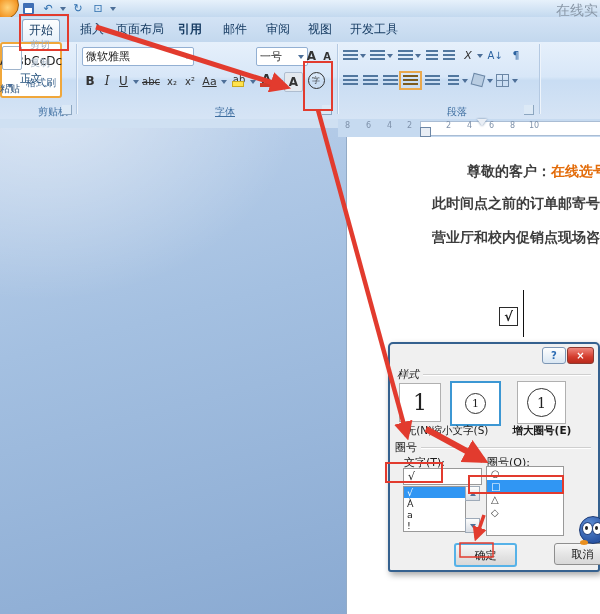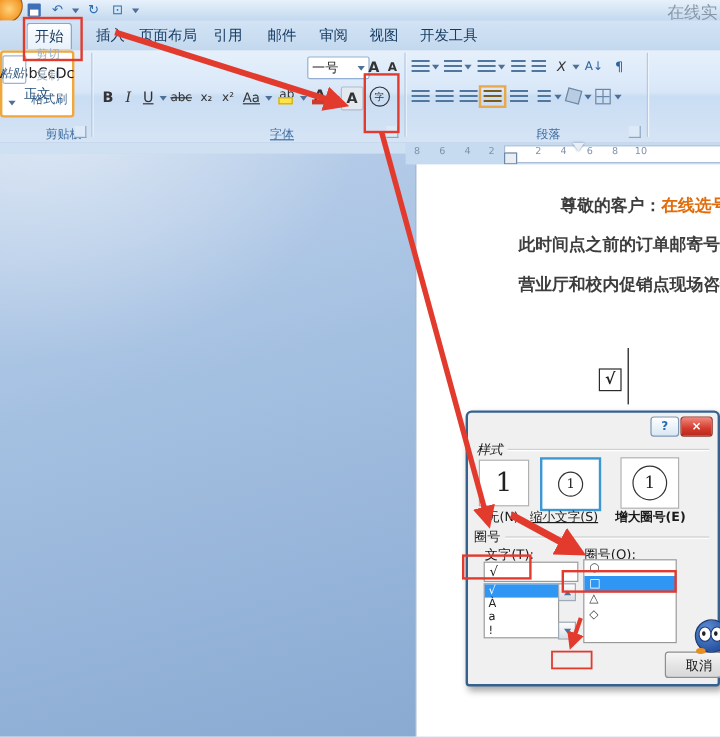--- a/index.html
+++ b/index.html
@@ -127,41 +127,45 @@
       <span class="qbtn">⊡</span>
       <span class="dd"></span>
     </div>
     <div class="abs titletext">在线实</div>
   </div>
 
   <div class="abs tabrow">
     <div class="tab active" style="left:22px;">开始</div>
     <div class="tab" style="left:74px;">插入</div>
     <div class="tab" style="left:110px;text-align:right;">页面布局</div>
-    <div class="tab" style="left:172px;">引用</div>
+    <div class="tab" style="left:172px;font-weight:bold;">引用</div>
     <div class="tab" style="left:217px;">邮件</div>
     <div class="tab" style="left:260px;font-family:Liberation Serif, serif;">审阅</div>
     <div class="tab" style="left:302px;">视图</div>
     <div class="tab" style="left:344px;">开发工具</div>
   </div>
 
   <div class="abs ribbon">
     <div class="gsep" style="left:76px;"></div>
     <div class="gsep" style="left:337px;"></div>
     <div class="gsep" style="left:539px;"></div>
 
     <div class="abs" style="left:2px;top:4px;width:18px;height:22px;background:#fff;border:1px solid #9fb4cc;border-radius:2px;"></div>
-    <div class="abs smalltxt" style="left:0px;top:12px;font-style:italic;">粘贴</div>
+    <div class="abs smalltxt" style="left:0px;top:40px;">粘贴</div>
     <div class="abs dd" style="left:7px;top:42px;"></div>
     <div class="abs smalltxt grayed" style="left:30px;top:-4px;">剪切</div>
     <div class="abs smalltxt grayed" style="left:30px;top:14px;">复制</div>
     <div class="abs smalltxt" style="left:26px;top:34px;color:#2f5a86;">格式刷</div>
     <div class="glabel" style="left:8px;width:60px;">剪贴板</div>
     <div class="launcher" style="left:62px;"></div>
 
+    <div class="combo" style="left:82px;top:5px;width:104px;">
+      <span>微软雅黑</span>
+        <span class="dd"></span>
+    </div>
     <div class="combo" style="left:256px;top:5px;width:44px;">
       <span>一号</span>
         <span class="dd"></span>
     </div>
     <div class="rbtn" style="left:304px;top:5px;width:15px;font-weight:700;">A</div>
     <div class="rbtn" style="left:320px;top:5px;width:14px;font-size:10px;font-weight:700;">A</div>
 
     <div class="rbtn" style="left:82px;top:30px;width:16px;font-weight:800;">B</div>
     <div class="rbtn" style="left:100px;top:30px;width:14px;font-style:italic;font-family:'DejaVu Serif',serif;">I</div>
     <div class="rbtn" style="left:116px;top:30px;width:15px;text-decoration:underline;">U</div>
@@ -172,21 +176,21 @@
     <div class="rbtn" style="left:200px;top:30px;width:19px;font-size:11px;text-decoration:underline;">Aa</div>
     <div class="dd abs" style="left:221px;top:38px;"></div>
     <div class="rbtn bar-y" style="left:230px;top:28px;width:18px;font-size:10px;">ab</div>
     <div class="dd abs" style="left:250px;top:38px;"></div>
     <div class="rbtn bar-r" style="left:258px;top:28px;width:17px;font-weight:700;">A</div>
     <div class="dd abs" style="left:277px;top:38px;"></div>
     <div class="rbtn" style="left:284px;top:30px;width:17px;font-weight:800;background:#e4e9ef;border:1px solid #aebdd0;">A</div>
     <div class="rbtn" style="left:305px;top:29px;width:22px;">
       <span class="circ" style="width:15px;height:15px;font-size:8px;">字</span>
     </div>
-    <div class="glabel" style="left:185px;width:60px;text-decoration:underline;">字体</div>
+    <div class="glabel" style="left:175px;width:60px;text-decoration:underline;">字体</div>
     <div class="launcher" style="left:322px;"></div>
 
     <div class="rbtn" style="left:341px;top:4px;width:18px;">
         <span class="lineic"></span>
       </div>
     <div class="dd abs" style="left:360px;top:12px;"></div>
     <div class="rbtn" style="left:368px;top:4px;width:18px;">
         <span class="lineic"></span>
       </div>
     <div class="dd abs" style="left:387px;top:12px;"></div>
@@ -279,21 +283,21 @@
     <div class="optbox" style="left:9px;top:39px;width:40px;height:37px;">
       <span class="serif1" style="font-size:22px;">1</span>
     </div>
     <div class="optbox sel" style="left:60px;top:37px;width:47px;height:41px;">
       <span class="circ serif1" style="width:19px;height:19px;font-size:11px;">1</span>
     </div>
     <div class="optbox" style="left:127px;top:37px;width:47px;height:41px;">
       <span class="circ serif1" style="width:27px;height:27px;font-size:14px;">1</span>
     </div>
     <div class="optlabel" style="left:9px;top:80px;width:40px;">无(N)</div>
-    <div class="optlabel" style="left:48px;top:80px;width:64px;text-decoration:underline;">缩小文字(S)</div>
+    <div class="optlabel" style="left:38px;top:80px;width:64px;">缩小文字(S)</div>
     <div class="optlabel" style="left:120px;top:80px;width:64px;font-weight:bold;">增大圈号(E)</div>
 
     <div class="grouplab" style="left:5px;top:96px;">圈号</div>
     <div class="hairline" style="left:31px;top:103px;width:170px;"></div>
 
     <div class="grouplab" style="left:14px;top:111px;">文字(T):</div>
     <div class="grouplab" style="left:97px;top:111px;">圈号(O):</div>
 
     <div class="field" style="left:13px;top:124px;width:73px;height:14px;padding:1px 0 0 4px;">√</div>
 
@@ -310,20 +314,21 @@
         <span class="tri-dn"></span>
       </div>
 
     <div class="field" style="left:96px;top:122px;width:76px;height:68px;">
       <div class="citem">○</div>
       <div class="citem sel">□</div>
       <div class="citem">△</div>
       <div class="citem">◇</div>
     </div>
 
+    <div class="btn focus" style="left:64px;top:199px;width:59px;">确定</div>
     <div class="btn" style="left:136px;top:199px;width:55px;margin-left:28px;">取消</div>
   </div>
 
   <div class="abs mascot">
     <div class="mbody"></div>
     <div class="meye" style="left:3px;"></div>
     <div class="meye" style="left:13px;"></div>
     <div class="mpupil" style="left:6px;"></div>
     <div class="mpupil" style="left:16px;"></div>
     <div class="mfoot"></div>

